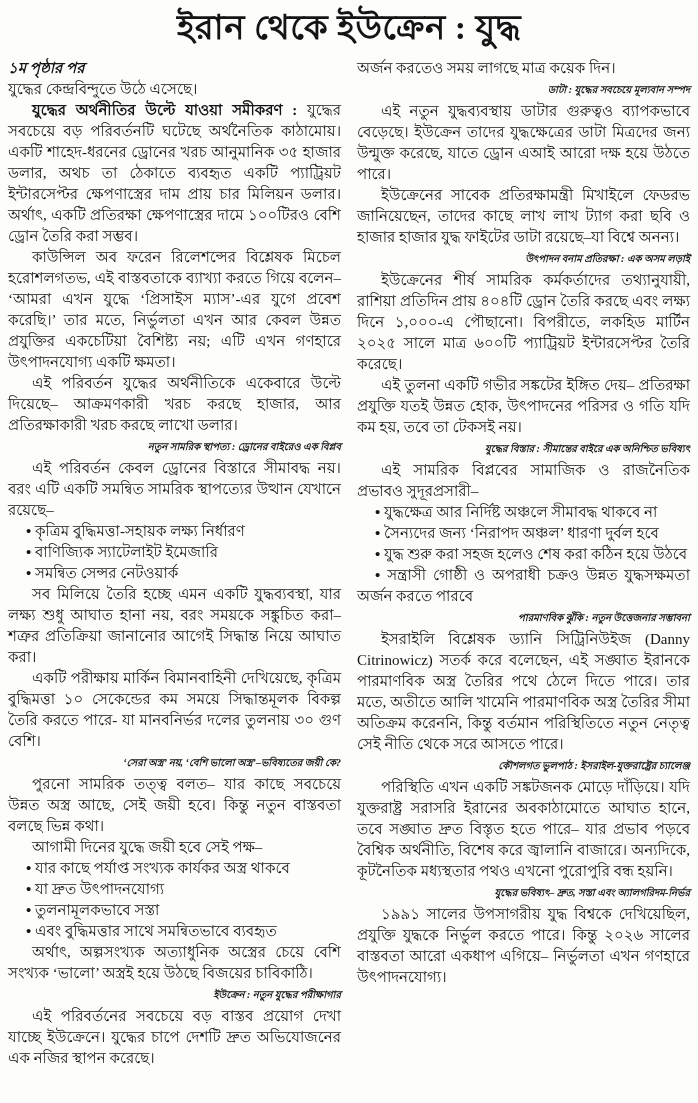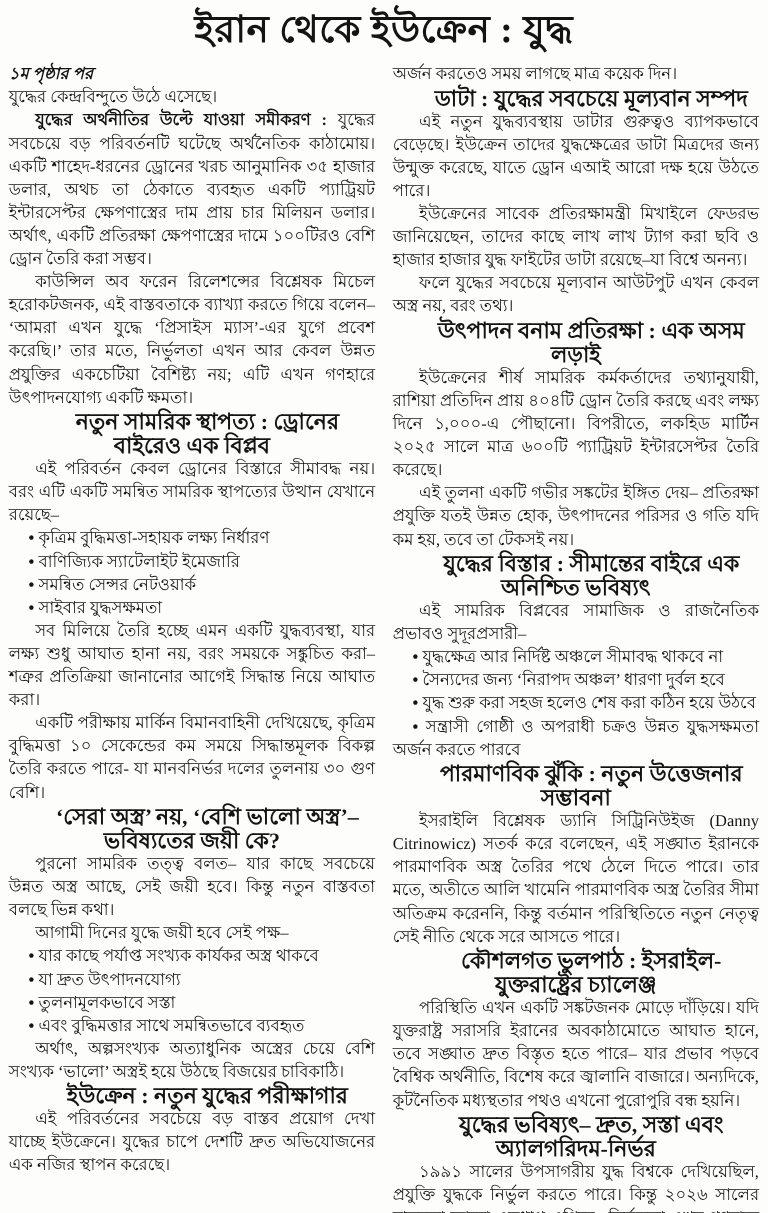--- a/index.html
+++ b/index.html
@@ -44,25 +44,26 @@
   .para { text-indent: 1.6em; }
   .para.no-indent { text-indent: 0; }
   .para b { font-weight: bold; }
   .continuation {
     font-weight: bold;
     font-style: italic;
     text-indent: 0;
     margin-bottom: 1px;
   }
   .sec-heading {
-    font-size: 20px;
+    font-size: 10px;
     line-height: 22px;
     font-weight: bold;
     text-indent: 1.4em;
-    text-align: center;
+    text-align: right;
+    font-style: italic;
   }
   ul.bullets { list-style: none; }
   ul.bullets li {
     text-indent: 1.2em;
     text-align: justify;
   }
   ul.bullets li::before {
     content: "\2022\00a0";
     font-weight: bold;
   }
@@ -70,28 +71,28 @@
 </head>
 <body>
 
 <div class="page">
   <h1 class="article-title">ইরান থেকে ইউক্রেন : যুদ্ধ</h1>
   <div class="columns">
     <div class="col">
         <p class="continuation">১ম পৃষ্ঠার পর</p>
         <p class="para no-indent">যুদ্ধের কেন্দ্রবিন্দুতে উঠে এসেছে।</p>
         <p class="para"><b>যুদ্ধের অর্থনীতির উল্টে যাওয়া সমীকরণ : </b>যুদ্ধের সবচেয়ে বড় পরিবর্তনটি ঘটেছে অর্থনৈতিক কাঠামোয়। একটি শাহেদ-ধরনের ড্রোনের খরচ আনুমানিক ৩৫ হাজার ডলার, অথচ তা ঠেকাতে ব্যবহৃত একটি প্যাট্রিয়ট ইন্টারসেপ্টর ক্ষেপণাস্ত্রের দাম প্রায় চার মিলিয়ন ডলার। অর্থাৎ, একটি প্রতিরক্ষা ক্ষেপণাস্ত্রের দামে ১০০টিরও বেশি ড্রোন তৈরি করা সম্ভব।</p>
-        <p class="para">কাউন্সিল অব ফরেন রিলেশন্সের বিশ্লেষক মিচেল হরোকটজনক, এই বাস্তবতাকে ব্যাখ্যা করতে গিয়ে বলেন– ‘আমরা এখন যুদ্ধে ‘প্রিসাইস ম্যাস’-এর যুগে প্রবেশ করেছি।’ তার মতে, নির্ভুলতা এখন আর কেবল উন্নত প্রযুক্তির একচেটিয়া বৈশিষ্ট্য নয়; এটি এখন গণহারে উৎপাদনযোগ্য একটি ক্ষমতা।</p>
+        <p class="para">কাউন্সিল অব ফরেন রিলেশন্সের বিশ্লেষক মিচেল হরোশলগতভ, এই বাস্তবতাকে ব্যাখ্যা করতে গিয়ে বলেন– ‘আমরা এখন যুদ্ধে ‘প্রিসাইস ম্যাস’-এর যুগে প্রবেশ করেছি।’ তার মতে, নির্ভুলতা এখন আর কেবল উন্নত প্রযুক্তির একচেটিয়া বৈশিষ্ট্য নয়; এটি এখন গণহারে উৎপাদনযোগ্য একটি ক্ষমতা।</p>
+        <p class="para">এই পরিবর্তন যুদ্ধের অর্থনীতিকে একেবারে উল্টে দিয়েছে– আক্রমণকারী খরচ করছে হাজার, আর প্রতিরক্ষাকারী খরচ করছে লাখো ডলার।</p>
         <h2 class="sec-heading">নতুন সামরিক স্থাপত্য : ড্রোনের বাইরেও এক বিপ্লব</h2>
         <p class="para">এই পরিবর্তন কেবল ড্রোনের বিস্তারে সীমাবদ্ধ নয়। বরং এটি একটি সমন্বিত সামরিক স্থাপত্যের উত্থান যেখানে রয়েছে–</p>
         <ul class="bullets">
           <li>কৃত্রিম বুদ্ধিমত্তা-সহায়ক লক্ষ্য নির্ধারণ</li>
           <li>বাণিজ্যিক স্যাটেলাইট ইমেজারি</li>
           <li>সমন্বিত সেন্সর নেটওয়ার্ক</li>
-          <li>সাইবার যুদ্ধসক্ষমতা</li>
         </ul>
         <p class="para">সব মিলিয়ে তৈরি হচ্ছে এমন একটি যুদ্ধব্যবস্থা, যার লক্ষ্য শুধু আঘাত হানা নয়, বরং সময়কে সঙ্কুচিত করা– শত্রুর প্রতিক্রিয়া জানানোর আগেই সিদ্ধান্ত নিয়ে আঘাত করা।</p>
         <p class="para">একটি পরীক্ষায় মার্কিন বিমানবাহিনী দেখিয়েছে, কৃত্রিম বুদ্ধিমত্তা ১০ সেকেন্ডের কম সময়ে সিদ্ধান্তমূলক বিকল্প তৈরি করতে পারে- যা মানবনির্ভর দলের তুলনায় ৩০ গুণ বেশি।</p>
         <h2 class="sec-heading">‘সেরা অস্ত্র’ নয়, ‘বেশি ভালো অস্ত্র’–ভবিষ্যতের জয়ী কে?</h2>
         <p class="para">পুরনো সামরিক তত্ত্ব বলত– যার কাছে সবচেয়ে উন্নত অস্ত্র আছে, সেই জয়ী হবে। কিন্তু নতুন বাস্তবতা বলছে ভিন্ন কথা।</p>
         <p class="para">আগামী দিনের যুদ্ধে জয়ী হবে সেই পক্ষ–</p>
         <ul class="bullets">
           <li>যার কাছে পর্যাপ্ত সংখ্যক কার্যকর অস্ত্র থাকবে</li>
           <li>যা দ্রুত উৎপাদনযোগ্য</li>
           <li>তুলনামূলকভাবে সস্তা</li>
@@ -99,21 +100,20 @@
         </ul>
         <p class="para">অর্থাৎ, অল্পসংখ্যক অত্যাধুনিক অস্ত্রের চেয়ে বেশি সংখ্যক ‘ভালো’ অস্ত্রই হয়ে উঠছে বিজয়ের চাবিকাঠি।</p>
         <h2 class="sec-heading">ইউক্রেন : নতুন যুদ্ধের পরীক্ষাগার</h2>
         <p class="para">এই পরিবর্তনের সবচেয়ে বড় বাস্তব প্রয়োগ দেখা যাচ্ছে ইউক্রেনে। যুদ্ধের চাপে দেশটি দ্রুত অভিযোজনের এক নজির স্থাপন করেছে।</p>
       </div>
     <div class="col">
         <p class="para no-indent">অর্জন করতেও সময় লাগছে মাত্র কয়েক দিন।</p>
         <h2 class="sec-heading">ডাটা : যুদ্ধের সবচেয়ে মূল্যবান সম্পদ</h2>
         <p class="para">এই নতুন যুদ্ধব্যবস্থায় ডাটার গুরুত্বও ব্যাপকভাবে বেড়েছে। ইউক্রেন তাদের যুদ্ধক্ষেত্রের ডাটা মিত্রদের জন্য উন্মুক্ত করেছে, যাতে ড্রোন এআই আরো দক্ষ হয়ে উঠতে পারে।</p>
         <p class="para">ইউক্রেনের সাবেক প্রতিরক্ষামন্ত্রী মিখাইলে ফেডরভ জানিয়েছেন, তাদের কাছে লাখ লাখ ট্যাগ করা ছবি ও হাজার হাজার যুদ্ধ ফাইটের ডাটা রয়েছে–যা বিশ্বে অনন্য।</p>
-        <p class="para">ফলে যুদ্ধের সবচেয়ে মূল্যবান আউটপুট এখন কেবল অস্ত্র নয়, বরং তথ্য।</p>
         <h2 class="sec-heading">উৎপাদন বনাম প্রতিরক্ষা : এক অসম লড়াই</h2>
         <p class="para">ইউক্রেনের শীর্ষ সামরিক কর্মকর্তাদের তথ্যানুযায়ী, রাশিয়া প্রতিদিন প্রায় ৪০৪টি ড্রোন তৈরি করছে এবং লক্ষ্য দিনে ১,০০০-এ পৌছানো। বিপরীতে, লকহিড মার্টিন ২০২৫ সালে মাত্র ৬০০টি প্যাট্রিয়ট ইন্টারসেপ্টর তৈরি করেছে।</p>
         <p class="para">এই তুলনা একটি গভীর সঙ্কটের ইঙ্গিত দেয়– প্রতিরক্ষা প্রযুক্তি যতই উন্নত হোক, উৎপাদনের পরিসর ও গতি যদি কম হয়, তবে তা টেকসই নয়।</p>
         <h2 class="sec-heading">যুদ্ধের বিস্তার : সীমান্তের বাইরে এক অনিশ্চিত ভবিষ্যৎ</h2>
         <p class="para">এই সামরিক বিপ্লবের সামাজিক ও রাজনৈতিক প্রভাবও সুদূরপ্রসারী–</p>
         <ul class="bullets">
           <li>যুদ্ধক্ষেত্র আর নির্দিষ্ট অঞ্চলে সীমাবদ্ধ থাকবে না</li>
           <li>সৈন্যদের জন্য ‘নিরাপদ অঞ্চল’ ধারণা দুর্বল হবে</li>
           <li>যুদ্ধ শুরু করা সহজ হলেও শেষ করা কঠিন হয়ে উঠবে</li>
           <li>সন্ত্রাসী গোষ্ঠী ও অপরাধী চক্রও উন্নত যুদ্ধসক্ষমতা অর্জন করতে পারবে</li>

